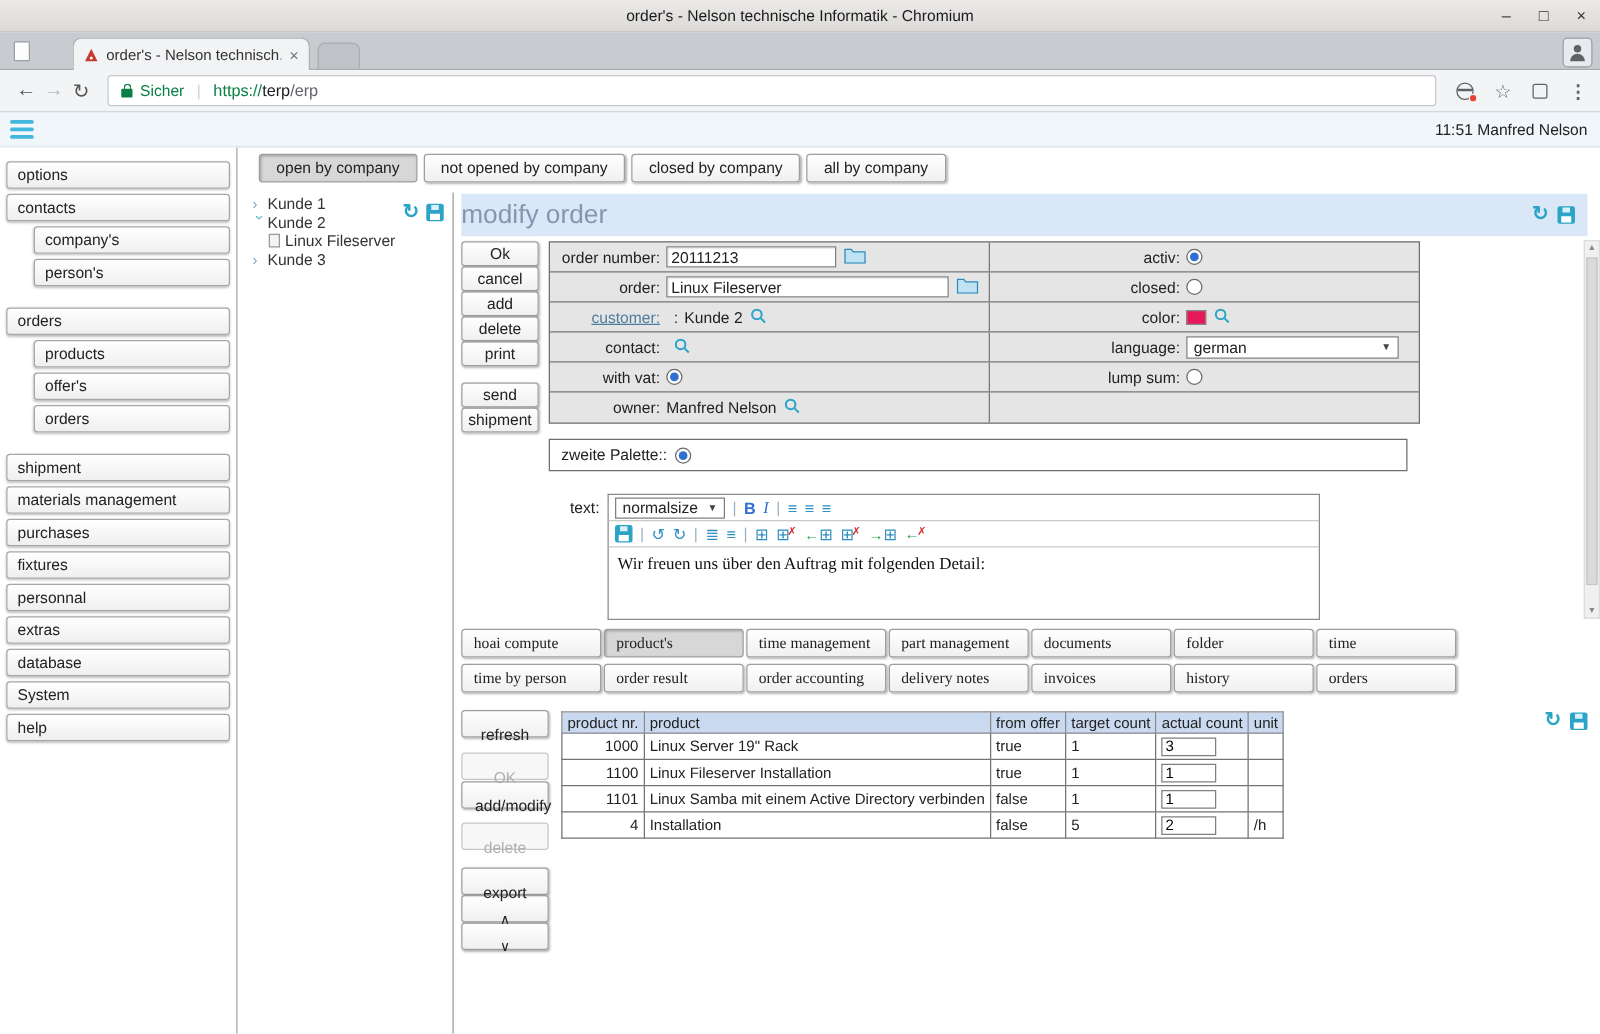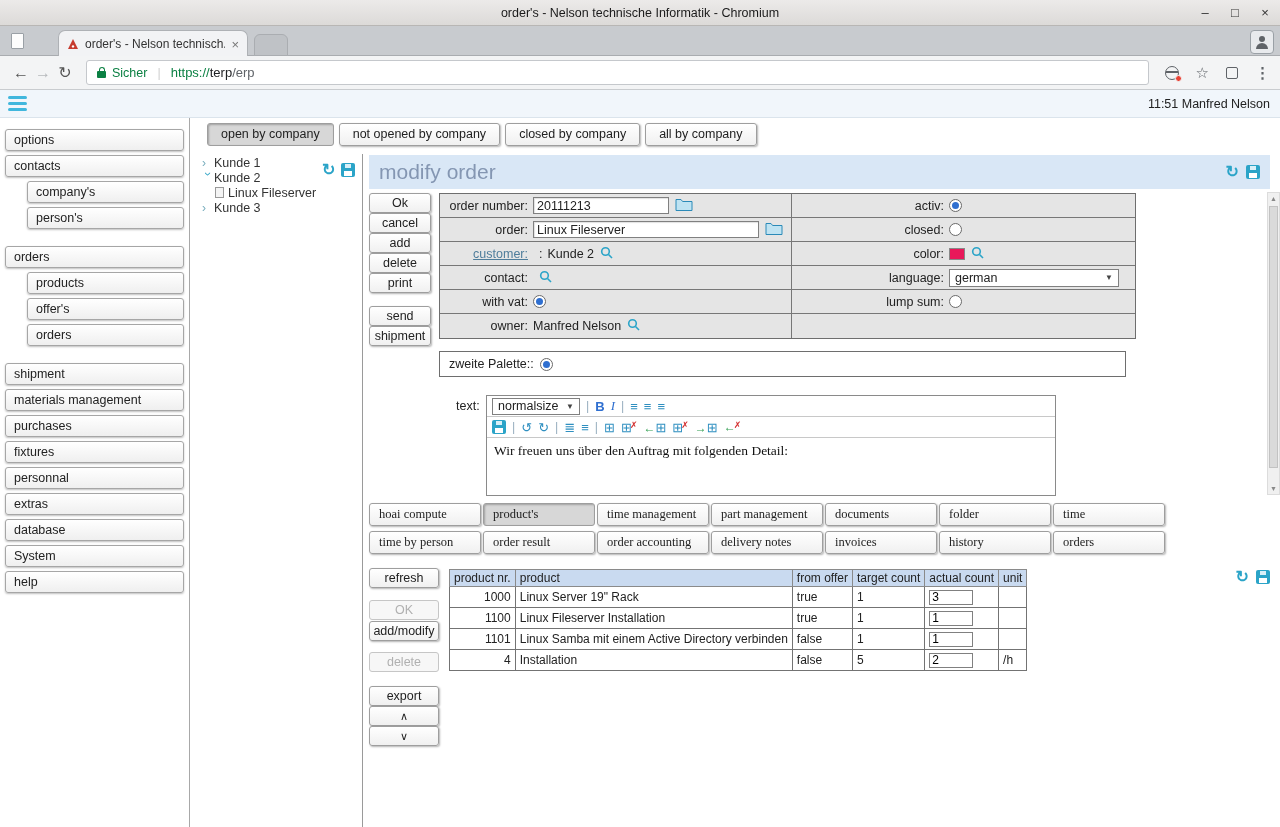--- a/index.html
+++ b/index.html
@@ -76,21 +76,21 @@
 .tree-icons { position:absolute; left:132px; top:45px; display:flex; gap:6px; align-items:center; }
 
 .icon-refresh { color:#2ba4c8; font-size:16px; font-weight:bold; line-height:14px; cursor:pointer; }
 .icon-floppy { display:inline-block; width:14px; height:14px; background:#2ba4c8; border-radius:2px; position:relative; cursor:pointer; }
 .icon-floppy::before { content:""; position:absolute; top:1px; left:4px; width:6px; height:4px; background:#d9f0f8; }
 .icon-floppy::after { content:""; position:absolute; bottom:1px; left:3px; width:8px; height:5px; background:#fff; }
 
 
 .mainpanel { position:absolute; left:172px; top:36px; right:0; bottom:0; border-left:1px solid #9a9a9a; background:#fff; }
 .panel-header { position:absolute; left:6px; top:1px; right:10px; height:34px; background:#d9e7f6; display:flex; align-items:center; }
-.panel-title { margin-left:10px; font-size:21px; color:#8496b2; }
+.panel-title { font-size:21px; color:#8496b2; }
 .hdr-icons { margin-left:auto; margin-right:10px; display:flex; gap:7px; align-items:center; }
 
 .action-col { position:absolute; left:6px; top:39px; width:62px; }
 .action-col .btn { display:block; width:100%; height:20px; line-height:18px; text-align:center; padding:0; }
 .mt13 { margin-top:13px; }
 
 .fields { position:absolute; left:76px; top:39px; width:697px; border:1px solid #6e6e6e; background:#e5e5e5; }
 .frow { display:flex; height:24px; border-bottom:1px solid #777; }
 .frow:last-child { border-bottom:none;gap:25px; }
 .fcl { width:352px; border-right:1px solid #777; display:flex; align-items:center; }
@@ -124,21 +124,21 @@
 .ed-g { color:#2e9e4f; font-size:12px; }
 .ed-cluster { cursor:pointer; white-space:nowrap; }
 .ed-content { height:57px; padding:5px 7px; font-family:"Liberation Serif",serif; font-size:13.5px; color:#111; }
 
 .tabs-row { position:absolute; left:6px; display:flex; gap:2px;font-family:Liberation Serif, serif; }
 .tabs-row.r1 { top:349px; }
 .tabs-row.r2 { top:377px; }
 .tabs-row .btn { width:112px; text-align:left; padding:0 0 0 9px; }
 
 .items-btns { position:absolute; left:6px; top:414px; width:70px; }
-.items-btns .btn { display:block; width:100%; height:20px; line-height:18px; text-align:center; padding:0; }
+.items-btns .btn { display:block; width:100%; height:20px; line-height:18px; text-align:center; padding:10px; }
 .mt12 { margin-top:12px; } .mt1 { margin-top:1px; } .mt11 { margin-top:11px; } .mt14 { margin-top:14px; }
 .arrow-btn { font-size:11px; }
 
 .items-table { position:absolute; left:86px; top:415px; border-collapse:collapse; font-size:12px; background:#fff;padding-left:27px; }
 .items-table th { background:#c9daf0; border:1px solid #8a8a8a; font-weight:normal; padding:1px 4px; text-align:left; height:17px; white-space:nowrap; }
 .items-table td { border:1px solid #737373; padding:1px 4px; height:21px; white-space:nowrap; overflow:hidden; }
 .items-table td.num { text-align:right; }
 input.cnt { width:44px; height:15px; border:1px solid #808080; padding:0 2px; font-size:12px; font-family:inherit; }
 .items-icons { position:absolute; right:10px; top:416px; display:flex; gap:7px; align-items:center; }
 

